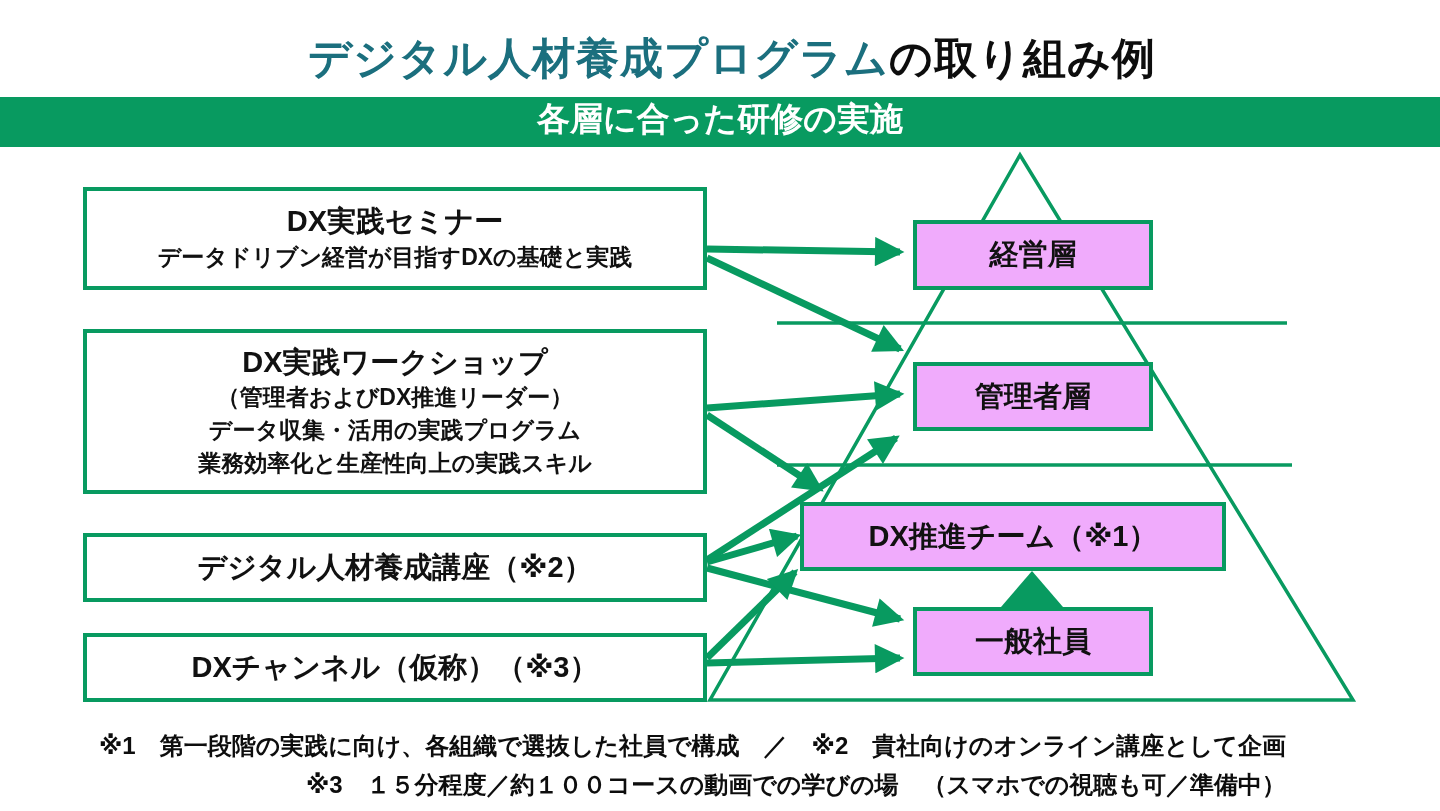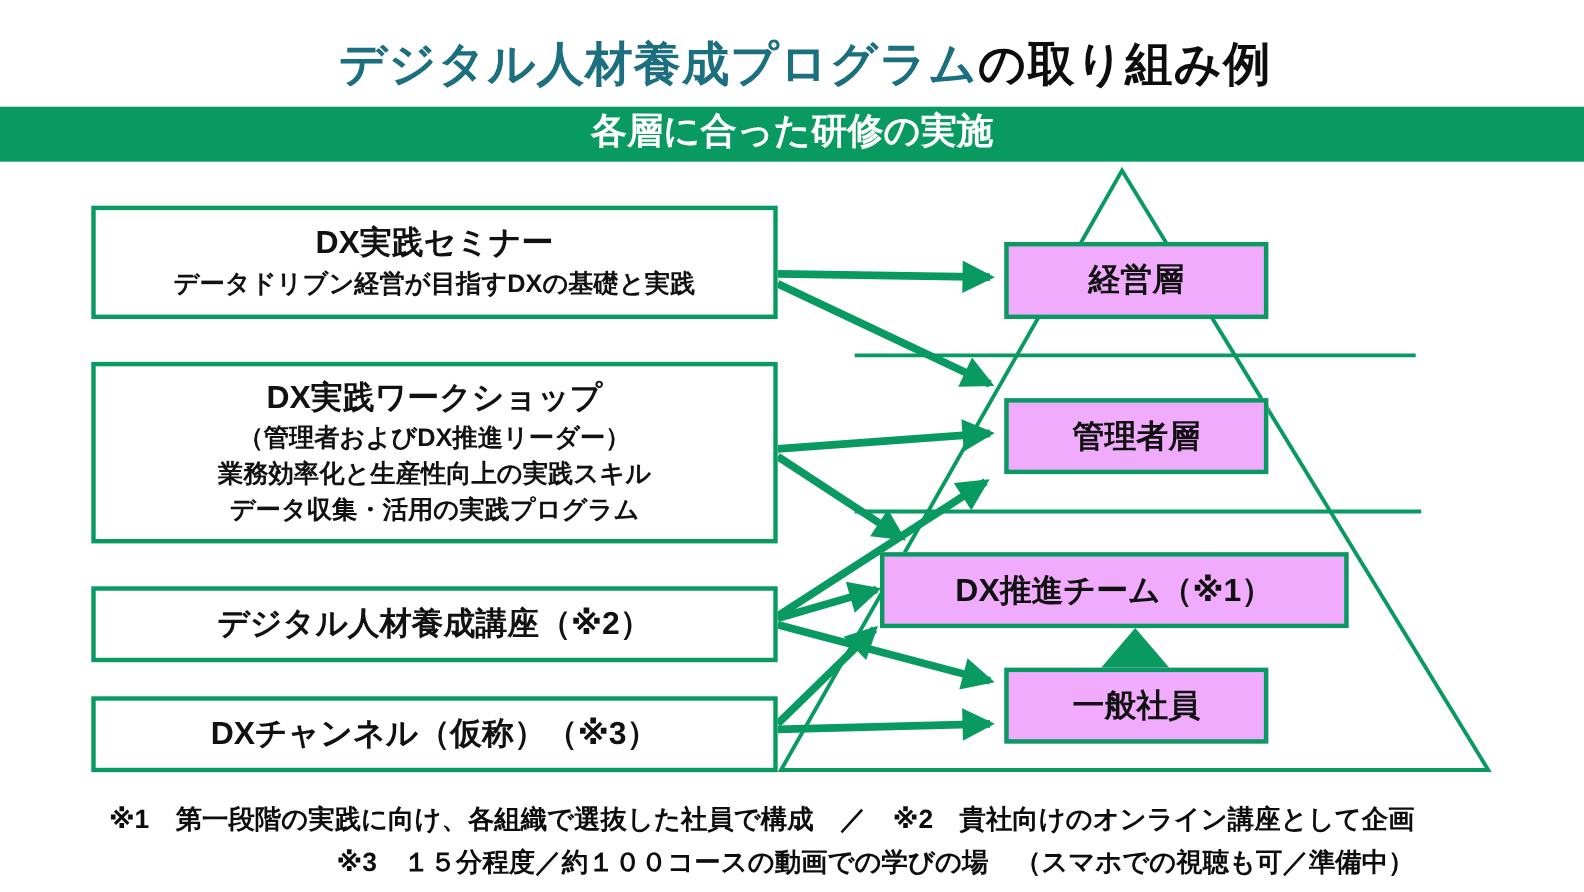--- a/index.html
+++ b/index.html
@@ -82,22 +82,22 @@
   </svg>
 
   <div class="pbox" id="pbox1">
     <div class="t">DX実践セミナー</div>
     <div class="s">データドリブン経営が目指すDXの基礎と実践</div>
   </div>
 
   <div class="pbox" id="pbox2">
     <div class="t">DX実践ワークショップ</div>
     <div class="s">（管理者およびDX推進リーダー）</div>
+    <div class="s">データ収集・活用の実践プログラム</div>
     <div class="s">業務効率化と生産性向上の実践スキル</div>
-    <div class="s">データ収集・活用の実践プログラム</div>
   </div>
 
   <div class="pbox" id="pbox3">
     <div class="t">デジタル人材養成講座（※2）</div>
   </div>
 
   <div class="pbox" id="pbox4">
     <div class="t">DXチャンネル（仮称）（※3）</div>
   </div>
 

